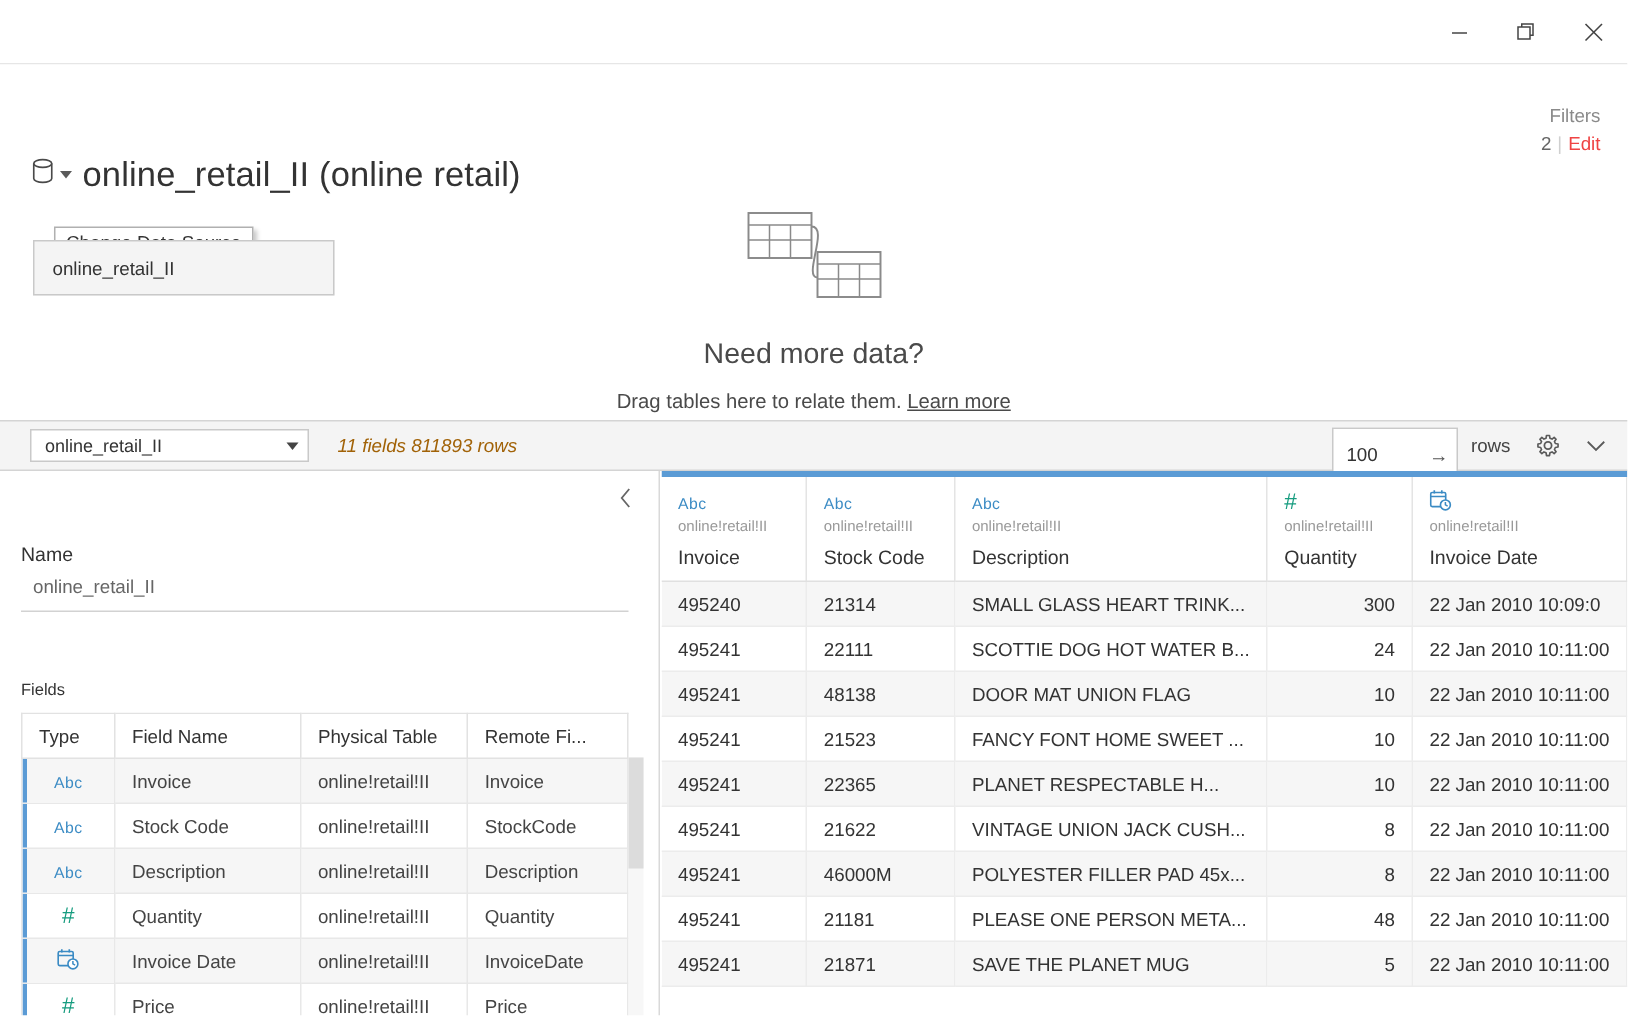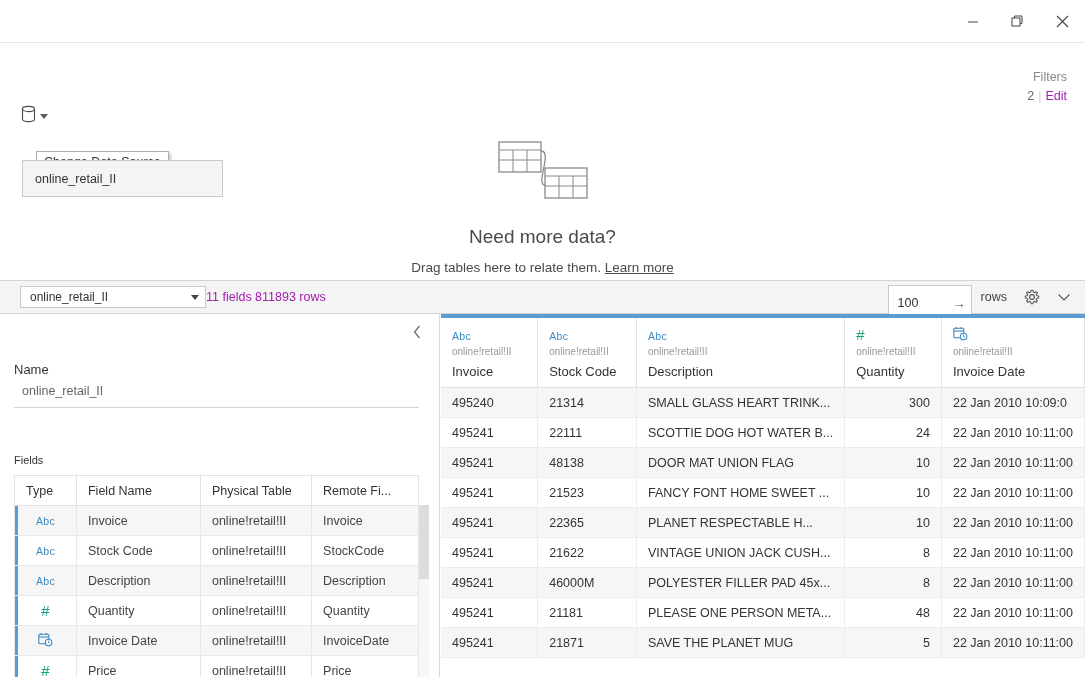--- a/index.html
+++ b/index.html
@@ -49,21 +49,21 @@
     padding: 3px 7px 4px 7px; font-size: 12.5px; color: #333;
     box-shadow: 2px 2px 3px rgba(0,0,0,0.22);
     white-space: nowrap;
   }
   .filters {
     position: absolute; right: 18px; top: 25px; text-align: right;
     font-size: 12.5px; color: #8a8a8a; line-height: 19px;
   }
   .filters .f-row2 { color: #666; }
   .filters .f-sep { color: #cfcfcf; margin: 0 4px; }
-  .filters .f-edit { color: #a21caf; cursor: pointer; }
+  .filters .f-edit { color: #ef4444; cursor: pointer; }
 
   .table-card {
     position: absolute; left: 22px; top: 117px;
     width: 201px; height: 37px;
     background: #f4f4f4; border: 1px solid #c9c9c9;
     display: flex; align-items: center; padding-left: 12px;
     font-size: 12.5px; color: #333;
   }
 
   .needmore { position: absolute; left: 0; top: 95px; width: 1085px; text-align: center; }
@@ -82,21 +82,21 @@
     margin-left: 20px; width: 186px; height: 22px;
     background: #ffffff; border: 1px solid #c9c9c9;
     display: flex; align-items: center; padding: 0 6px 0 9px;
     font-size: 12px; color: #333; position: relative;
   }
   .tb-select .sel-label { flex: 1; white-space: nowrap; overflow: hidden; }
   .sel-caret {
     width: 0; height: 0; border-left: 4.5px solid transparent; border-right: 4.5px solid transparent;
     border-top: 5px solid #444;
   }
-  .tb-meta { font-size: 12.5px; color: #a21caf; white-space: nowrap; }
+  .tb-meta { margin-left: 19px; font-size: 12.5px; color: #a16207; white-space: nowrap; font-style: italic; }
   .tb-right { margin-left: auto; display: flex; align-items: center; padding-right: 14px; }
   .rows-input {
     width: 84px; height: 36px; background: #fff; border: 1px solid #c9c9c9;
     display: flex; align-items: center; padding: 0 5px 0 9px; font-size: 12.5px; color: #333; margin-top: 12px;
   }
   .rows-input .ri-val { flex: 1; }
   .rows-input .ri-arrow { color: #555; font-size: 13px; line-height: 1; }
   .rows-label { margin-left: 9px; font-size: 12.5px; color: #444; }
   .gear { margin-left: 17px; display: flex; align-items: center; }
   .chev-dn { margin-left: 17px; display: flex; align-items: center; }
@@ -207,20 +207,21 @@
   <div class="header">
 
     <div class="db-icon">
       <svg width="17" height="19" viewBox="0 0 17 19">
         <ellipse cx="8.5" cy="4" rx="6" ry="2.6" fill="none" stroke="#4a4a4a" stroke-width="1.1"></ellipse>
         <path d="M2.5 4 L2.5 14 A6 2.6 0 0 0 14.5 14 L14.5 4" fill="none" stroke="#4a4a4a" stroke-width="1.1"></path>
       </svg>
       <span class="caret-down"></span>
     </div>
 
+    <div class="ds-title">online_retail_II (online retail)</div>
 
     <div class="tooltip">Change Data Source</div>
 
     <div class="filters">
       <div>Filters</div>
       <div class="f-row2">
         <span>2</span><span class="f-sep">|</span><span class="f-edit">Edit</span>
       </div>
     </div>
 

